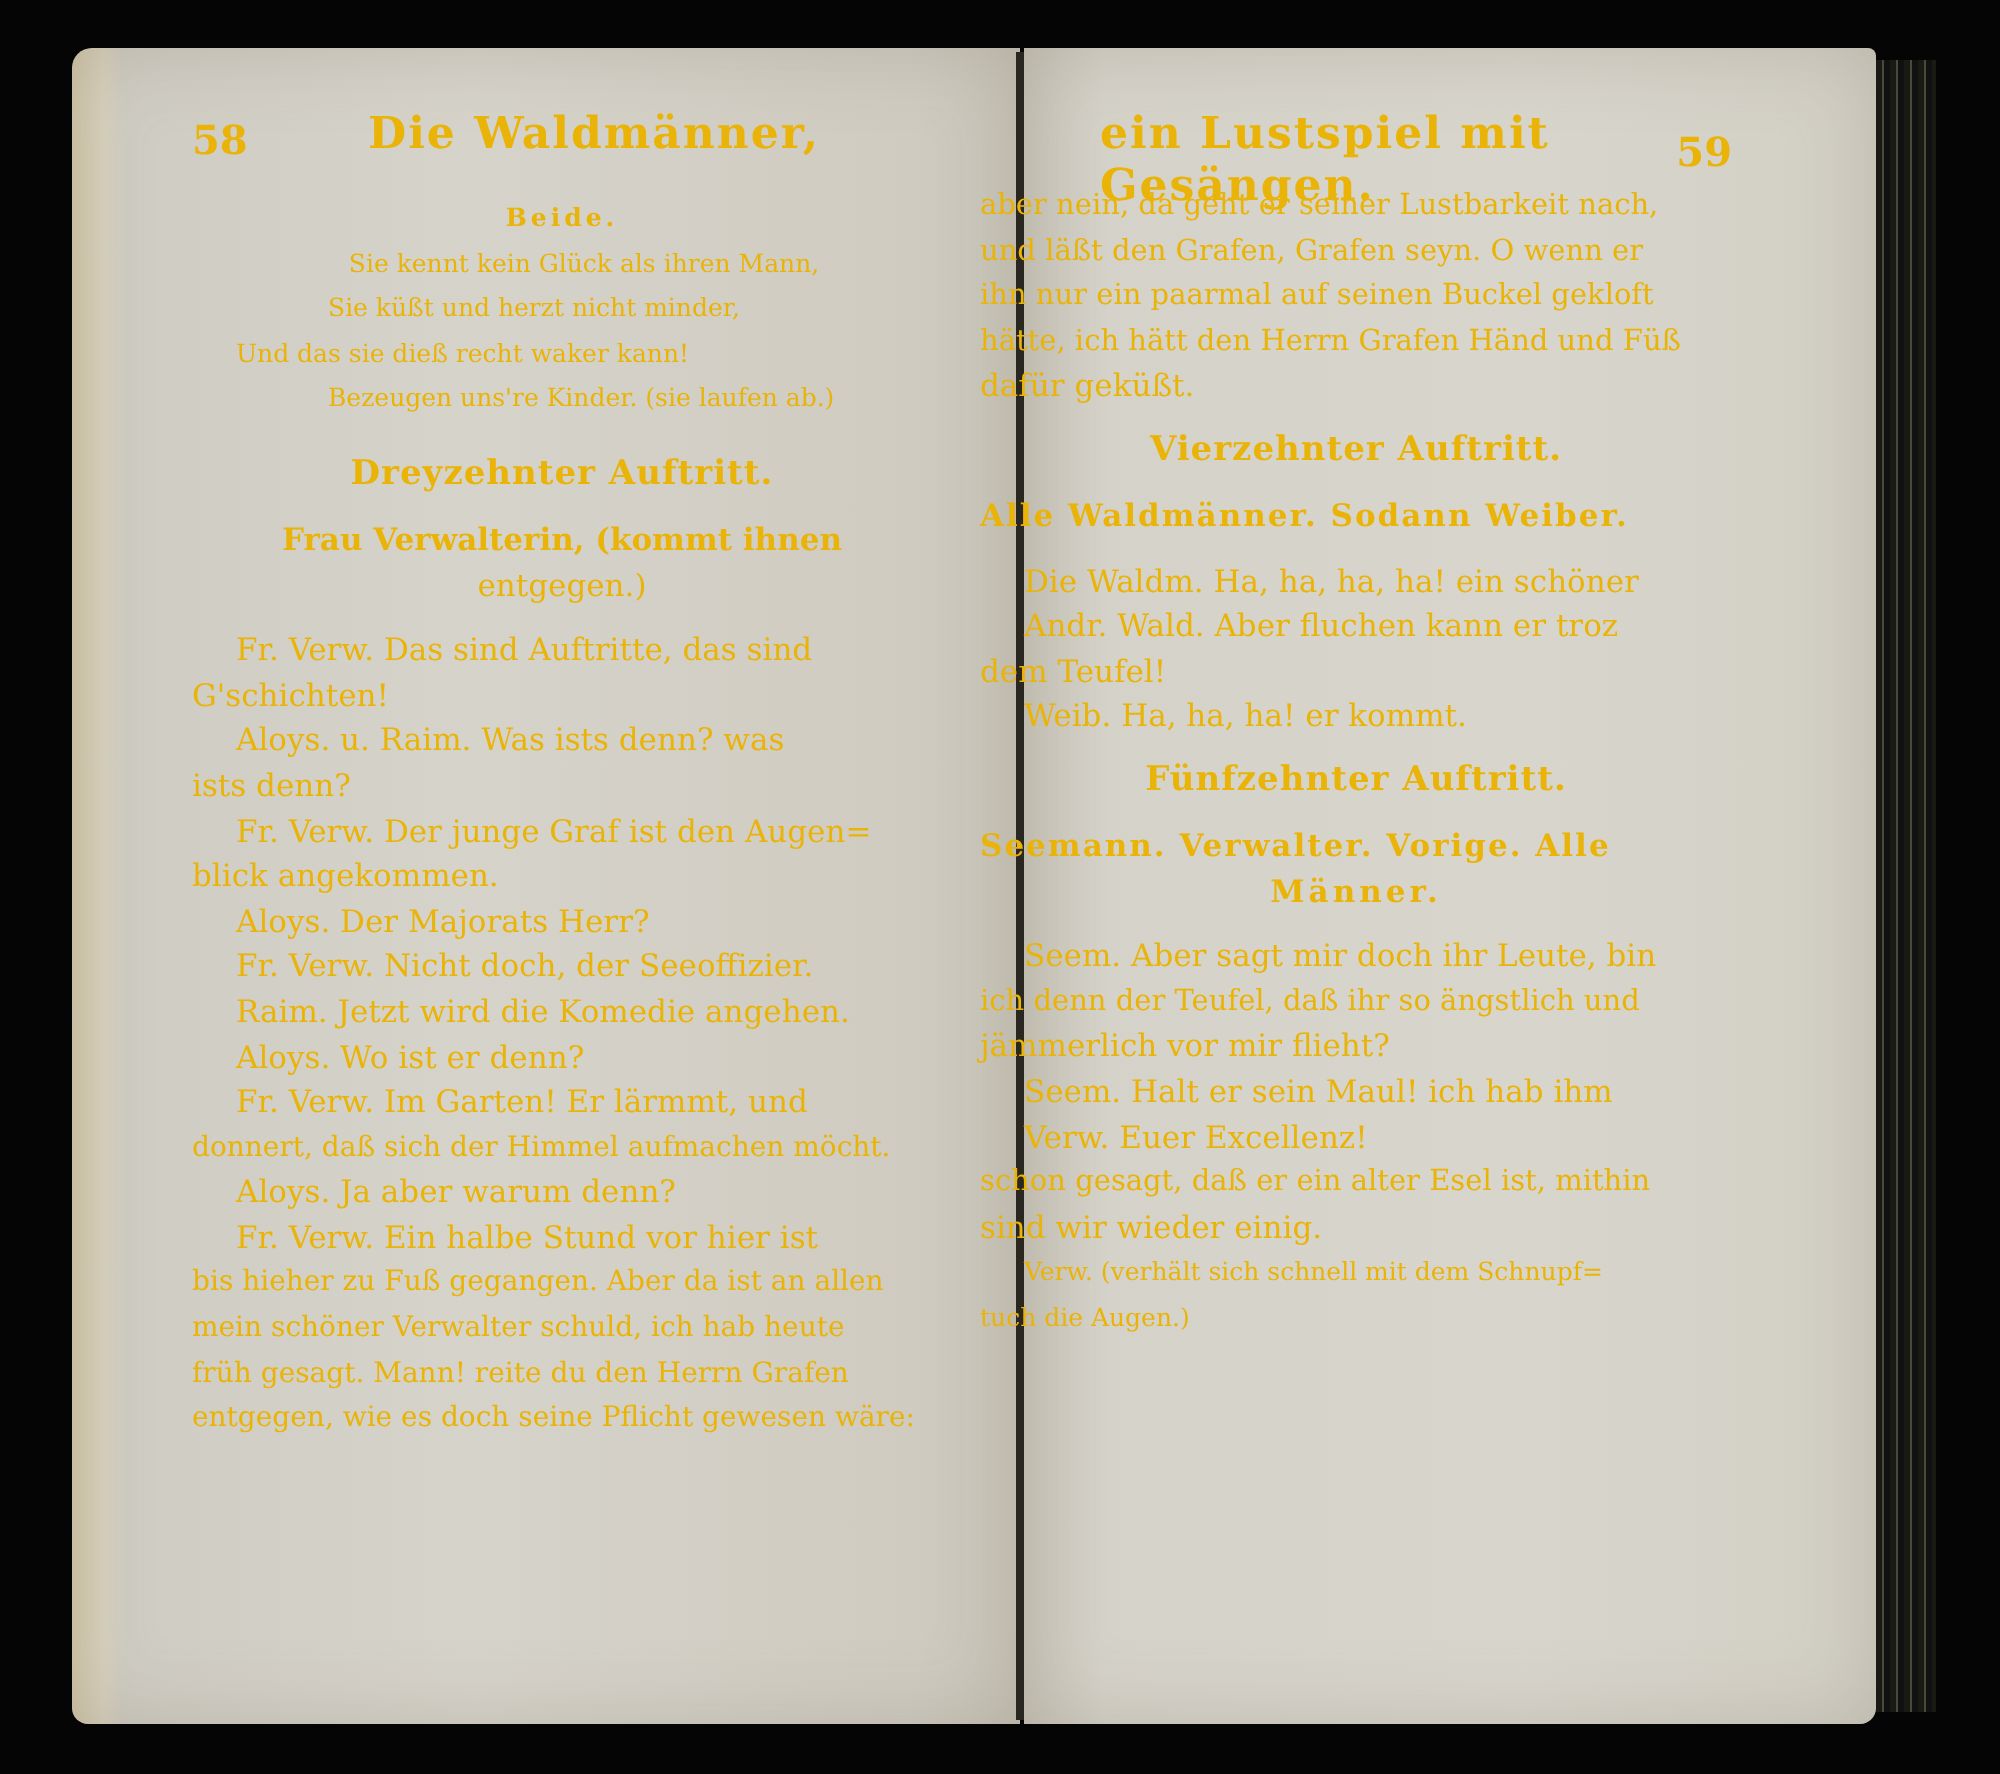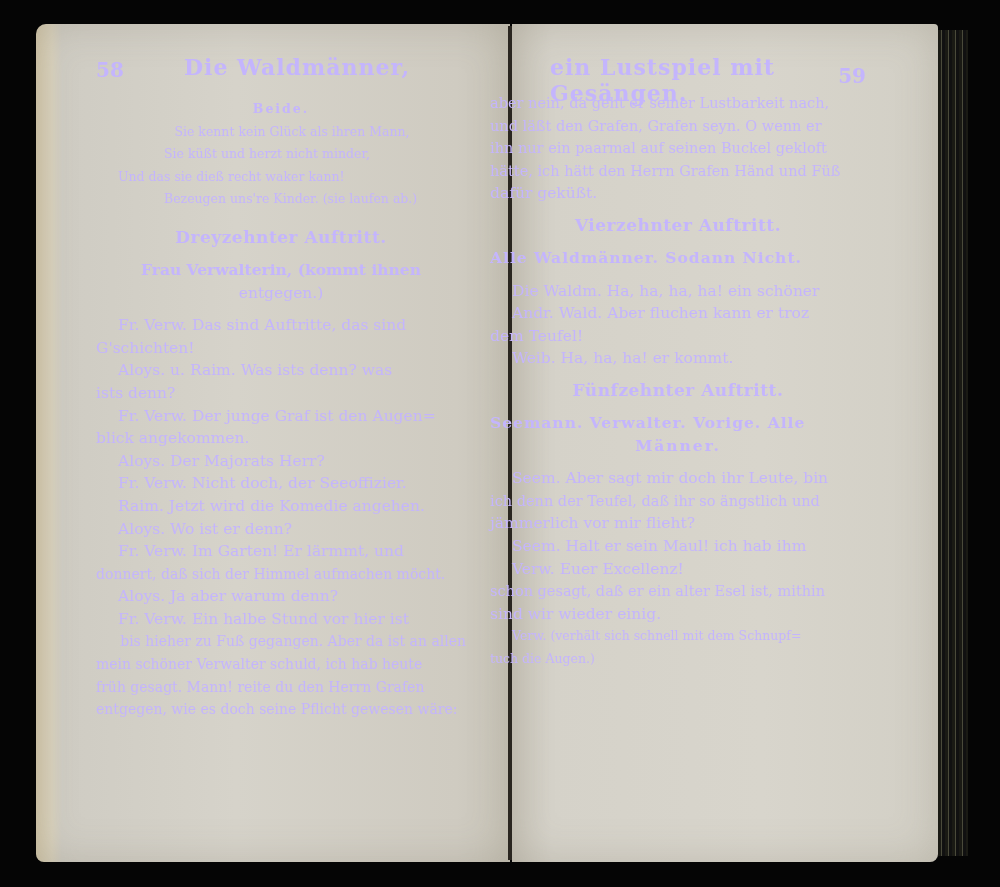--- a/index.html
+++ b/index.html
@@ -14,21 +14,21 @@
       background: linear-gradient(90deg, #cfccc2 0%, #d8d5cc 30%, #d3d0c6 70%, #c9c6bb 100%);
       box-shadow: inset 0 0 40px rgba(120,110,90,0.25);
     }
     .page-left { left: 0; width: 474px; border-radius: 10px 0 0 8px;
       background: linear-gradient(90deg, #d4c9ad 0px, #d9d2be 16px, #cfccc3 26px, #d6d3ca 200px, #cfcbc1 420px, #c8c4b8 474px); }
     .page-right { left: 476px; width: 426px; border-radius: 0 4px 8px 0;
       background: linear-gradient(90deg, #cac6bb 0px, #d5d2c9 40px, #d8d5cc 250px, #d2cfc5 426px); }
     .gutter { position: absolute; left: 472px; top: 2px; width: 5px; height: 834px; background: #2a2620; }
     .edge-right { position: absolute; left: 902px; top: 6px; width: 30px; height: 826px;
       background: repeating-linear-gradient(90deg, #1a1a14 0 3px, #4a4a3a 3px 4px, #111 4px 7px); }
-    .content { position: absolute; color: #c4b5fd; }
+    .content { position: absolute; color: #eab308; }
     .left-content { left: 96px; top: 52px; width: 370px; }
     .right-content { left: 490px; top: 52px; width: 376px; }
     .header { position: relative; height: 40px; font-weight: bold; font-size: 22px; }
     .pagenum { position: absolute; top: 6px; font-size: 20px; font-weight: bold; }
     .left-content .pagenum { left: 0; }
     .right-content .pagenum { right: 0; top: 12px; }
     .running { position: absolute; top: 2px; font-family: "DejaVu Serif", serif; letter-spacing: 1px; }
     .left-content .running { left: 88px; }
     .right-content .running { left: 60px; }
     .line { font-size: 15.5px; line-height: 22.6px; white-space: nowrap; }
@@ -69,38 +69,38 @@
   <div class="line indent">Fr. Verw. Der junge Graf ist den Augen=</div>
   <div class="line">blick angekommen.</div>
   <div class="line indent">Aloys. Der Majorats Herr?</div>
   <div class="line indent">Fr. Verw. Nicht doch, der Seeoffizier.</div>
   <div class="line indent">Raim. Jetzt wird die Komedie angehen.</div>
   <div class="line indent">Aloys. Wo ist er denn?</div>
   <div class="line indent">Fr. Verw. Im Garten! Er lärmmt, und</div>
   <div class="line" style="font-size:14px;">donnert, daß sich der Himmel aufmachen möcht.</div>
   <div class="line indent">Aloys. Ja aber warum denn?</div>
   <div class="line indent">Fr. Verw. Ein halbe Stund vor hier ist</div>
-  <div class="line" style="font-size:14px;text-align:right;">bis hieher zu Fuß gegangen. Aber da ist an allen</div>
+  <div class="line" style="font-size:14px;">bis hieher zu Fuß gegangen. Aber da ist an allen</div>
   <div class="line" style="font-size:14px;">mein schöner Verwalter schuld, ich hab heute</div>
   <div class="line" style="font-size:14px;">früh gesagt. Mann! reite du den Herrn Grafen</div>
   <div class="line" style="font-size:14px;">entgegen, wie es doch seine Pflicht gewesen wäre:</div>
 </div>
 
 <div class="content right-content">
   <div class="header">
     <span class="running">ein Lustspiel mit Gesängen.</span>
     <span class="pagenum">59</span>
   </div>
   <div class="line" style="font-size:14.5px;">aber nein, da geht er seiner Lustbarkeit nach,</div>
   <div class="line" style="font-size:14.5px;">und läßt den Grafen, Grafen seyn. O wenn er</div>
   <div class="line" style="font-size:14.5px;">ihn nur ein paarmal auf seinen Buckel gekloft</div>
   <div class="line" style="font-size:14.5px;">hätte, ich hätt den Herrn Grafen Händ und Füß</div>
   <div class="line">dafür geküßt.</div>
   <div class="heading">Vierzehnter Auftritt.</div>
-  <div class="line" style="font-weight:bold;letter-spacing:1px;">Alle Waldmänner. Sodann Nicht.</div>
+  <div class="line" style="font-weight:bold;letter-spacing:1px;">Alle Waldmänner. Sodann Weiber.</div>
   <div class="gap"></div>
   <div class="line indent">Die Waldm. Ha, ha, ha, ha! ein schöner</div>
   <div class="line indent">Andr. Wald. Aber fluchen kann er troz</div>
   <div class="line">dem Teufel!</div>
   <div class="line indent">Weib. Ha, ha, ha! er kommt.</div>
   <div class="heading">Fünfzehnter Auftritt.</div>
   <div class="line" style="font-weight:bold;letter-spacing:1px;">Seemann. Verwalter. Vorige. Alle</div>
   <div class="line center" style="font-weight:bold;letter-spacing:2px;">Männer.</div>
   <div class="gap"></div>
   <div class="line indent">Seem. Aber sagt mir doch ihr Leute, bin</div>

